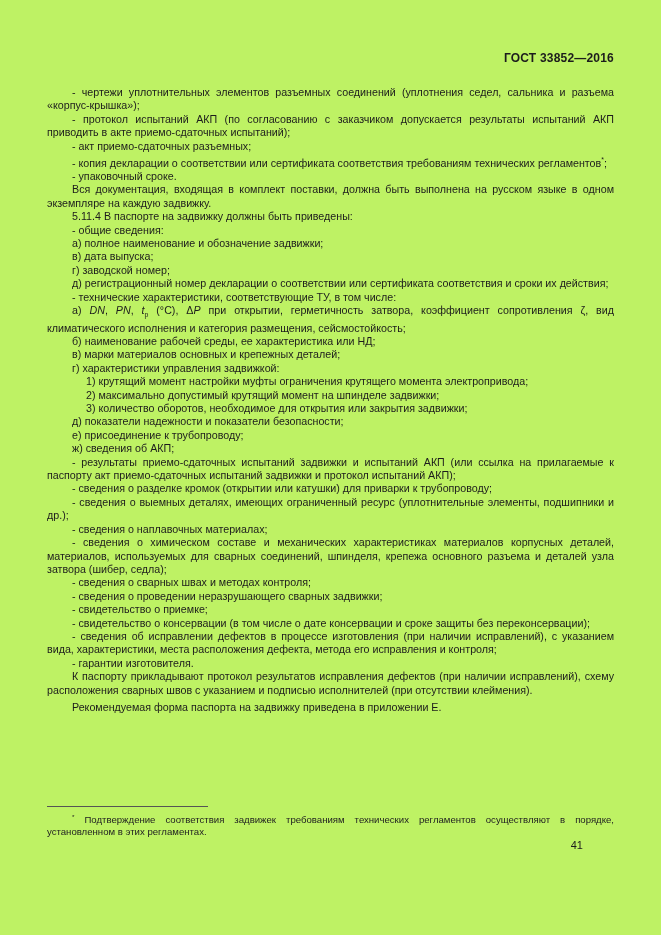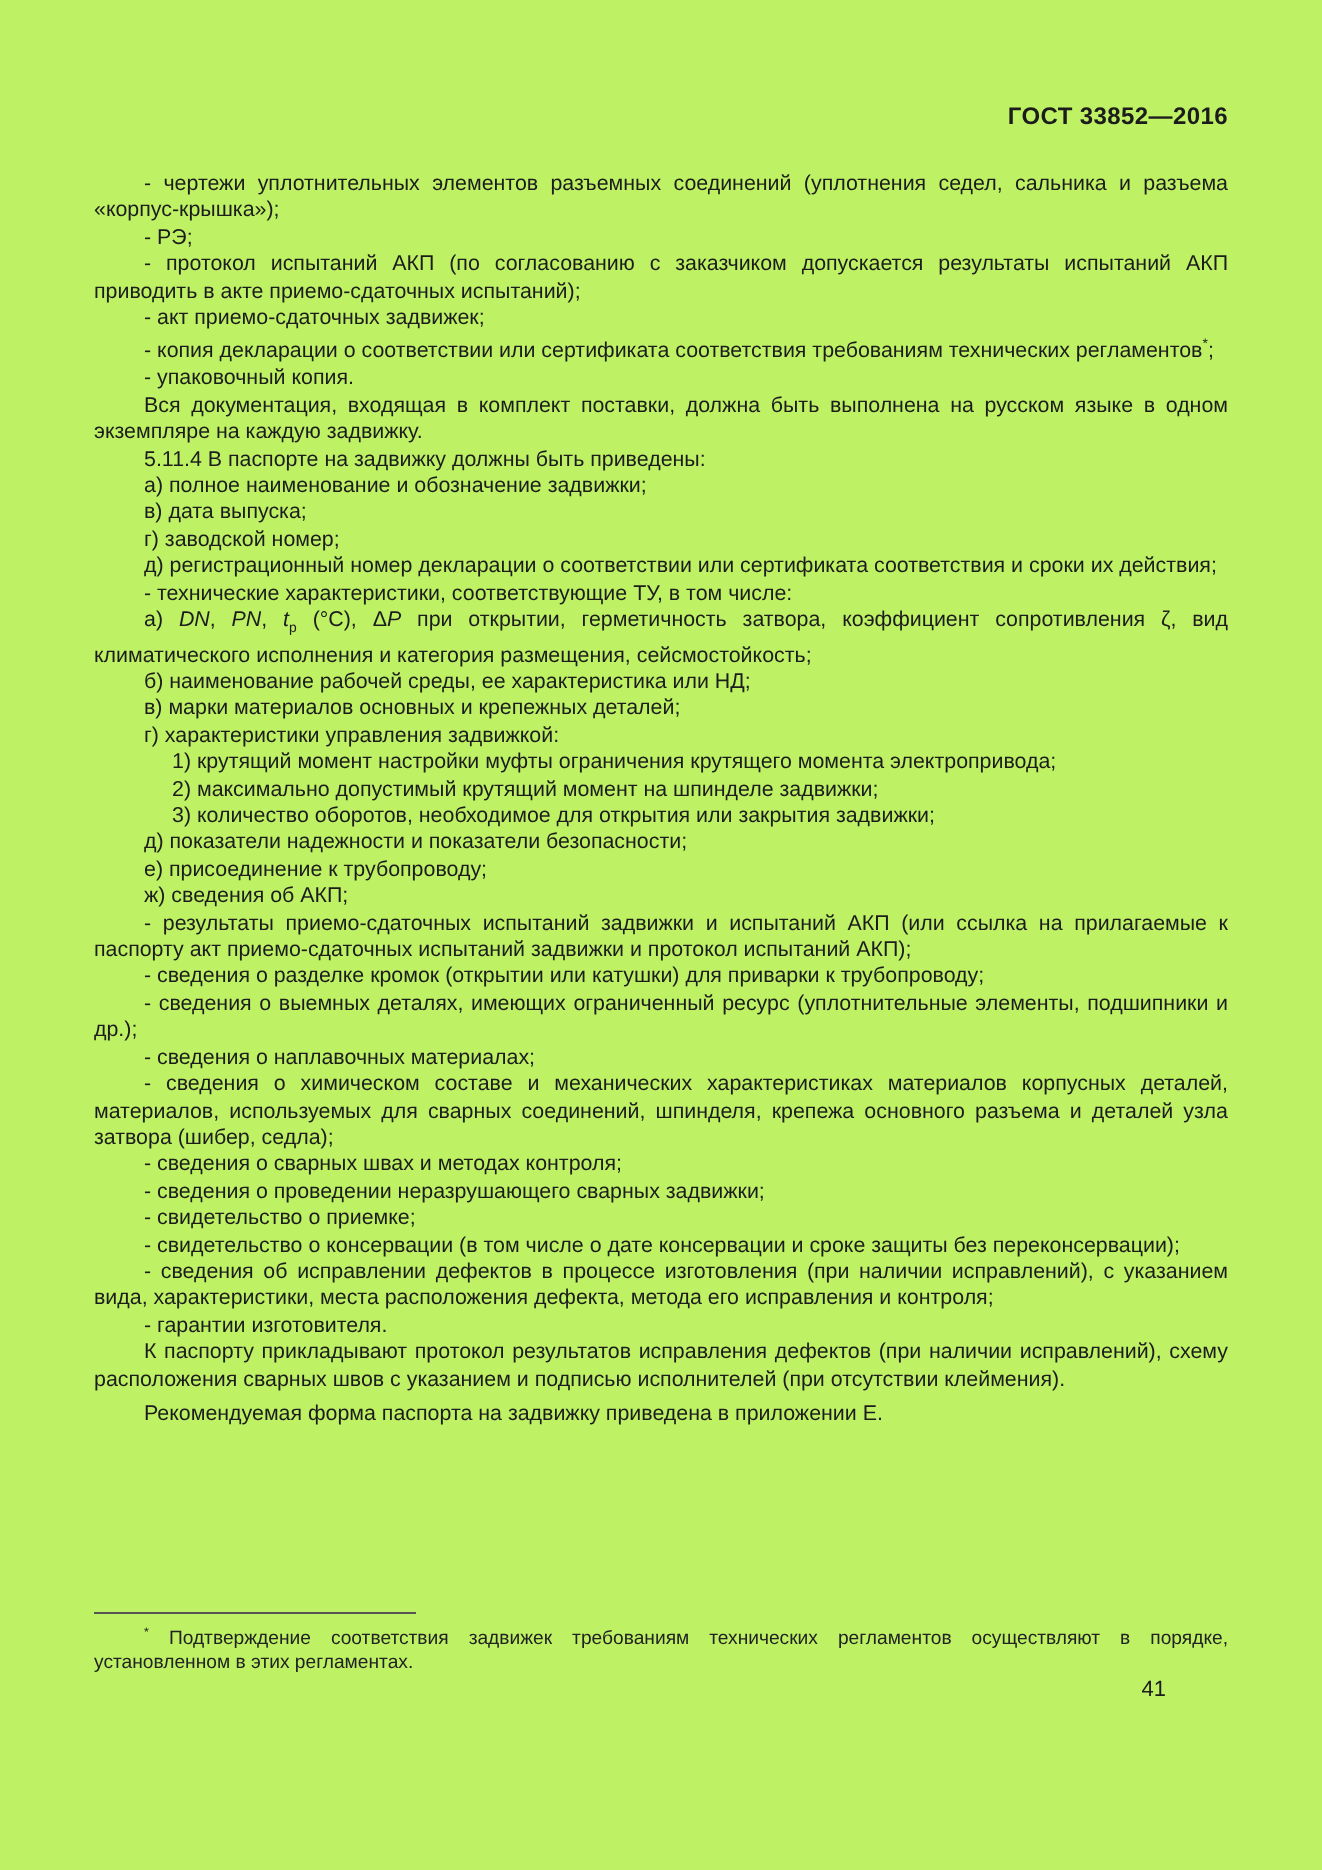--- a/index.html
+++ b/index.html
@@ -68,27 +68,27 @@
 </style>
 </head>
 <body>
 
 <div class="page">
 
   <div class="header">ГОСТ 33852—2016</div>
 
   <div class="content">
       <p class="para"><span>- чертежи уплотнительных элементов разъемных соединений (уплотнения седел, сальника и разъема «корпус-крышка»);</span></p>
-      <p class="para"><span>- РЭ;</span></p>
       <p class="para"><span>- протокол испытаний АКП (по согласованию с заказчиком допускается результаты испытаний АКП приводить в акте приемо-сдаточных испытаний);</span></p>
-      <p class="para"><span>- акт приемо-сдаточных задвижек;</span></p>
+      <p class="para"><span>- акт приемо-сдаточных разъемных;</span></p>
       <p class="para"><span>- копия декларации о соответствии или сертификата соответствия требованиям технических регламентов</span><sup>*</sup><span>;</span></p>
-      <p class="para"><span>- упаковочный копия.</span></p>
+      <p class="para"><span>- упаковочный сроке.</span></p>
       <p class="para"><span>Вся документация, входящая в комплект поставки, должна быть выполнена на русском языке в одном экземпляре на каждую задвижку.</span></p>
       <p class="para"><span>5.11.4 В паспорте на задвижку должны быть приведены:</span></p>
+      <p class="para"><span>- общие сведения:</span></p>
       <p class="para"><span>а) полное наименование и обозначение задвижки;</span></p>
       <p class="para"><span>в) дата выпуска;</span></p>
       <p class="para"><span>г) заводской номер;</span></p>
       <p class="para"><span>д) регистрационный номер декларации о соответствии или сертификата соответствия и сроки их действия;</span></p>
       <p class="para"><span>- технические характеристики, соответствующие ТУ, в том числе:</span></p>
       <p class="para"><span>а) </span><span class="it">DN</span><span>, </span><span class="it">PN</span><span>, </span><span class="it">t</span><sub>р</sub><span> (°С), Δ</span><span class="it">Р</span><span> при открытии, герметичность затвора, коэффициент сопротивления ζ, вид климатического исполнения и категория размещения, сейсмостойкость;</span></p>
       <p class="para"><span>б) наименование рабочей среды, ее характеристика или НД;</span></p>
       <p class="para"><span>в) марки материалов основных и крепежных деталей;</span></p>
       <p class="para"><span>г) характеристики управления задвижкой:</span></p>
       <p class="para sub"><span>1) крутящий момент настройки муфты ограничения крутящего момента электропривода;</span></p>

